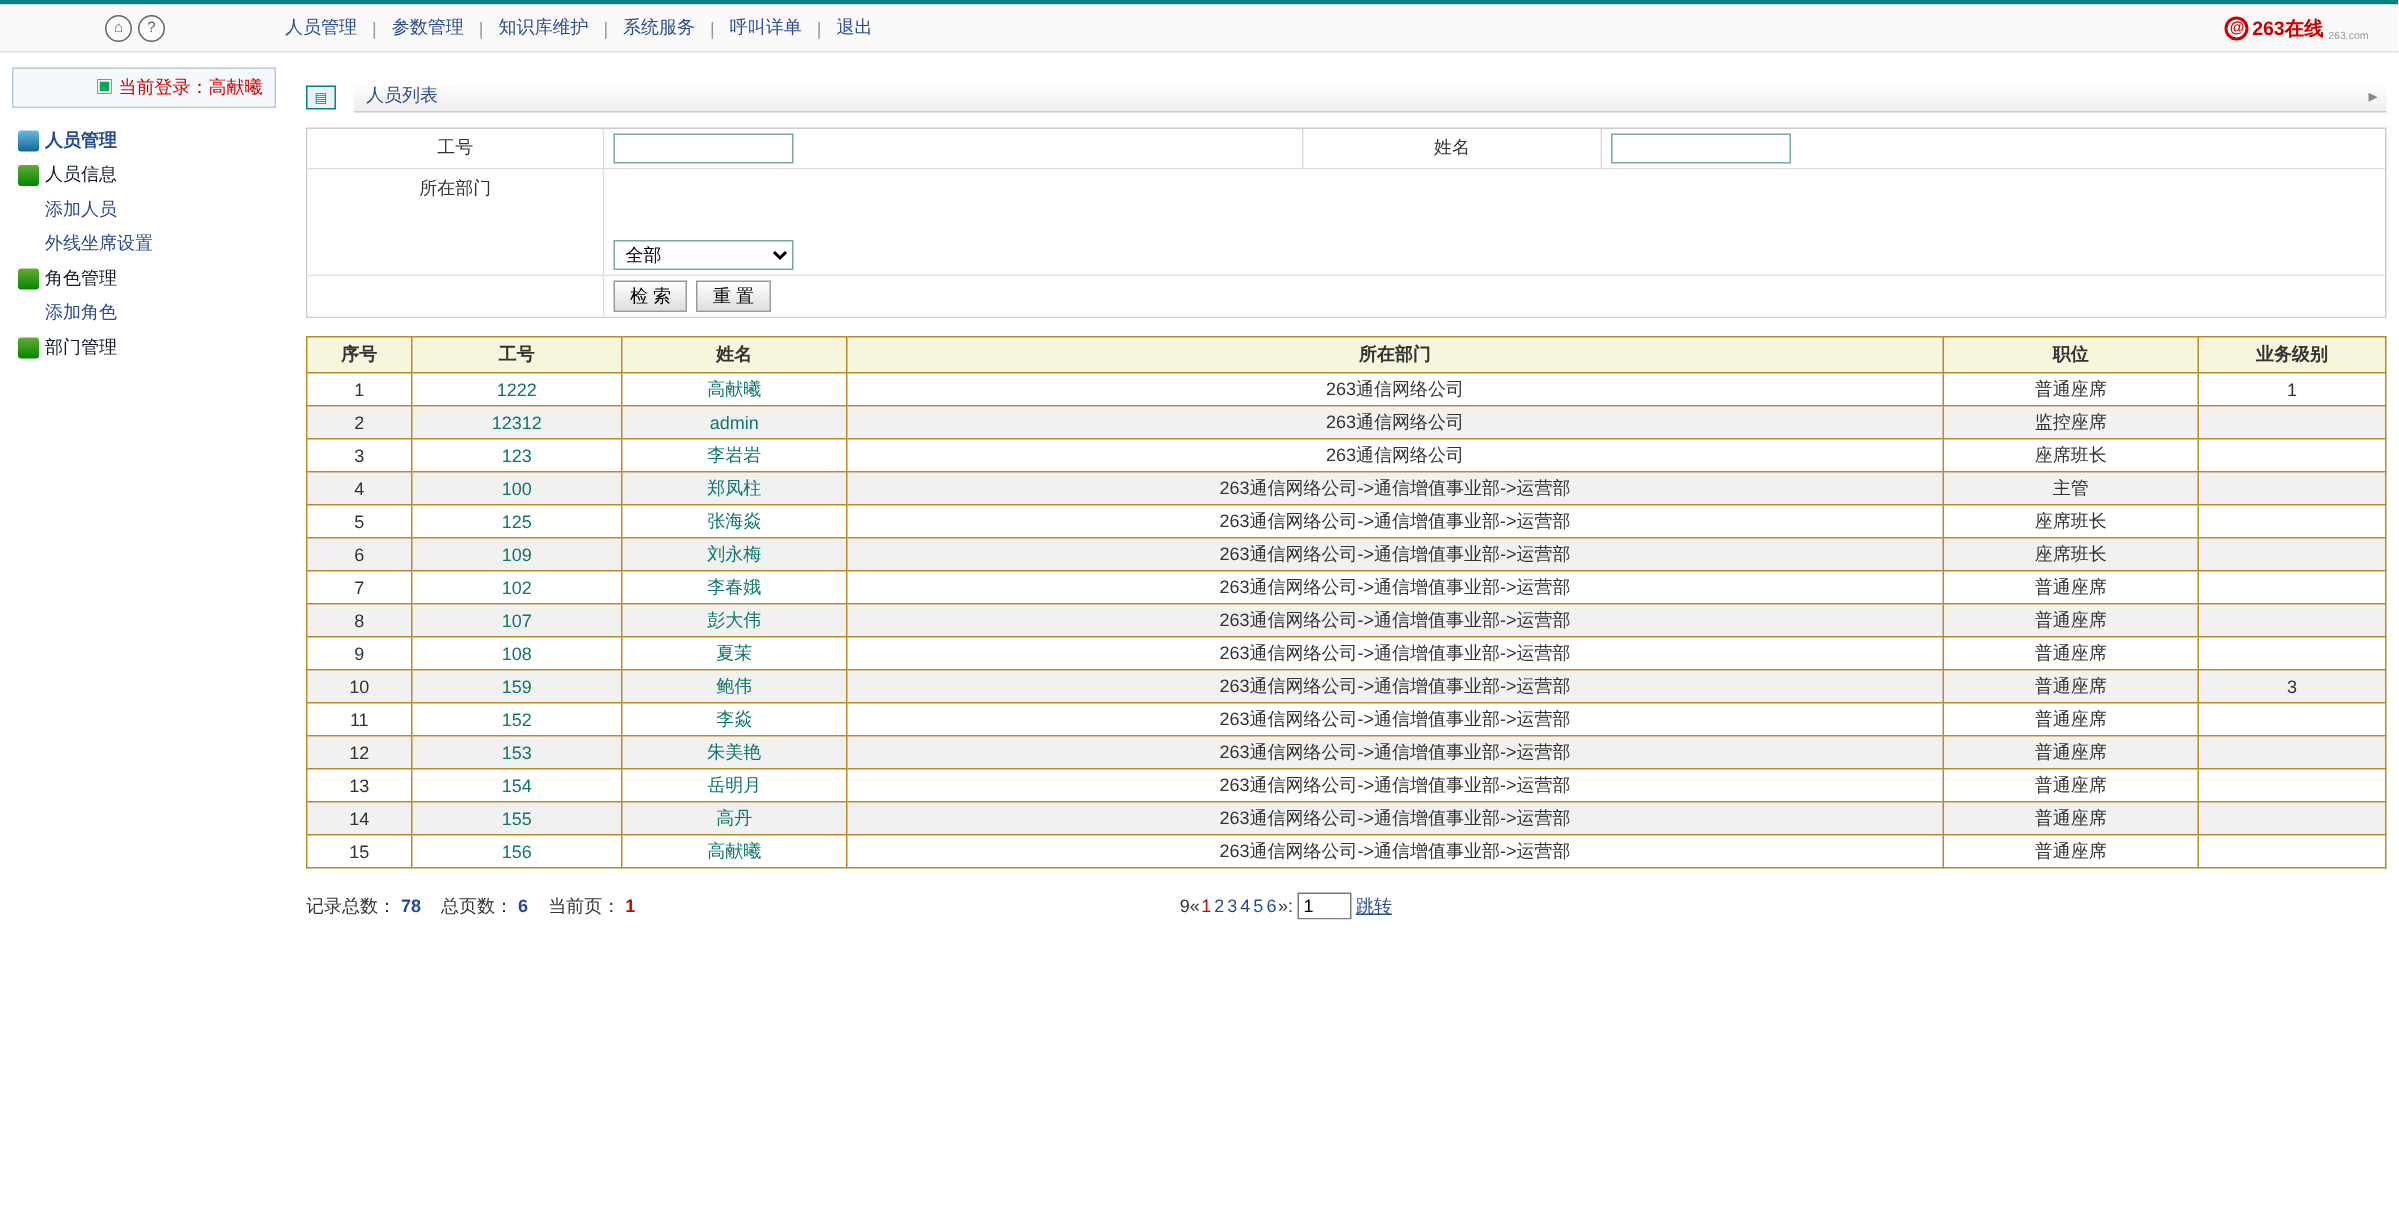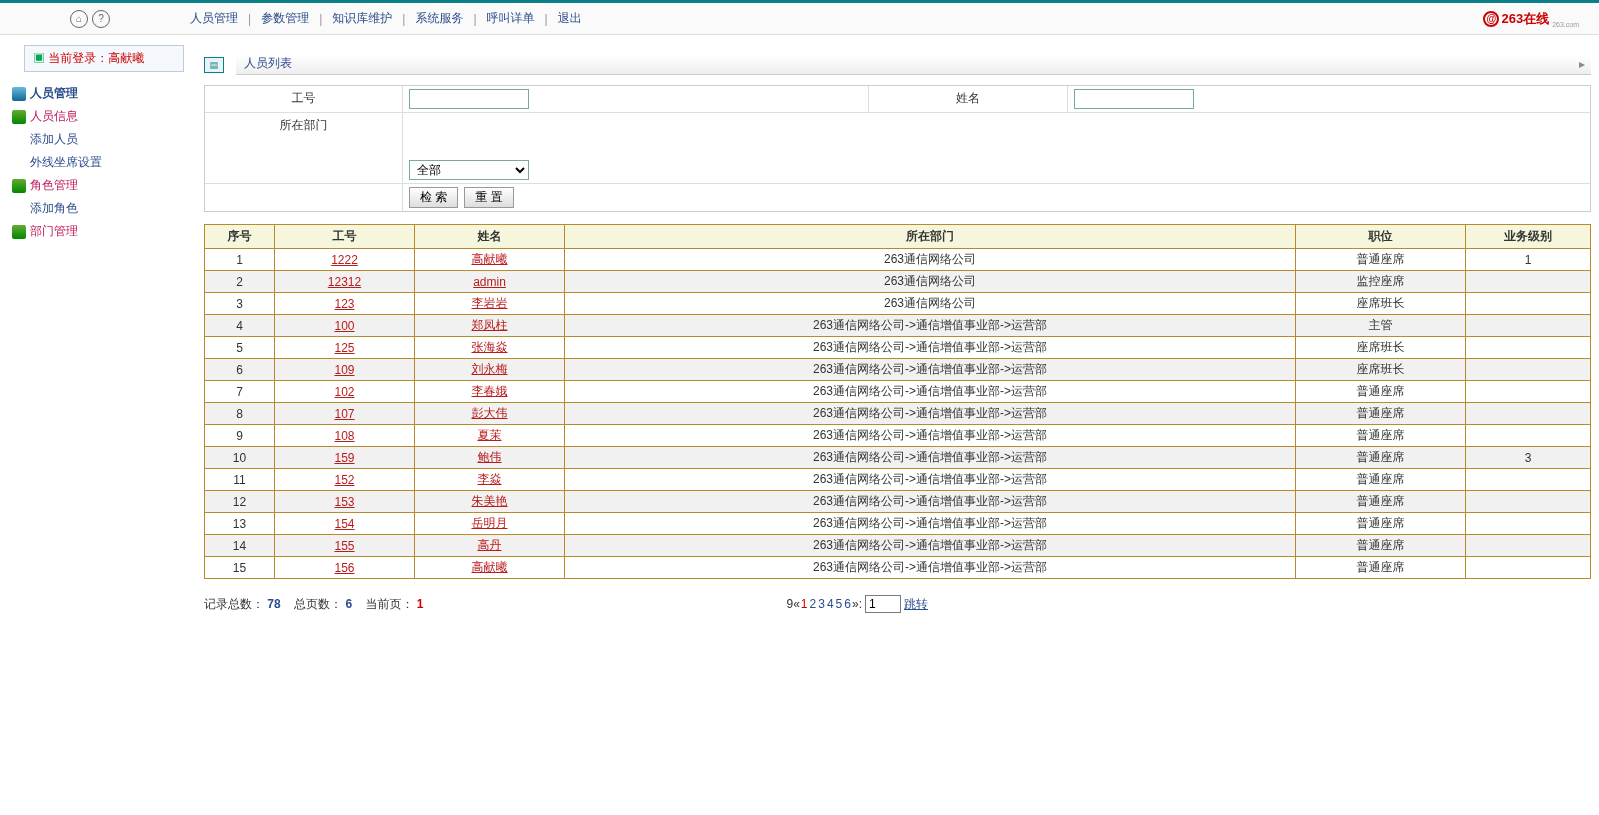--- a/index.html
+++ b/index.html
@@ -12,26 +12,26 @@
     .topbar-icon { display: inline-flex; align-items: center; justify-content: center; width: 18px; height: 18px; border: 1px solid #666; border-radius: 50%; font-size: 10px; color: #666; cursor: pointer; }
     .topbar-nav { display: flex; align-items: center; margin-left: 70px; gap: 0; }
     .topbar-nav a { color: #2b4c8c; text-decoration: none; padding: 0 10px; cursor: pointer; }
     .topbar-nav .sep { color: #999; }
     .topbar-logo { margin-left: auto; font-weight: bold; color: #c00; font-size: 13px; display: flex; align-items: center; gap: 2px; padding-right: 10px; }
     .topbar-logo .at { display: inline-flex; width: 16px; height: 16px; border: 2px solid #c00; border-radius: 50%; align-items: center; justify-content: center; font-size: 10px; }
     .topbar-logo .sub { font-size: 7px; color: #999; font-weight: normal; margin-left: 1px; align-self: flex-end; }
     
     .layout { display: flex; }
     .sidebar { width: 188px; padding: 10px 0 10px 4px; }
-    .login-box { border: 1px solid #bcd; padding: 4px 8px; margin: 0 4px 10px 20px; background: #f5f8fc; text-align: left; }
+    .login-box { border: 1px solid #bcd; padding: 4px 8px; margin: 0 4px 10px 4px; background: #f5f8fc; text-align: right; }
     .login-box .icon { color: #0a5; }
     .login-box .lbl { color: #c00; }
     .login-box .usr { color: #c00; }
     .nav-list { list-style: none; }
-    .nav-list li { padding: 3px 0 3px 8px; display: flex; align-items: center; gap: 4px; cursor: pointer; color: #be185d; }
+    .nav-list li { padding: 3px 0 3px 8px; display: flex; align-items: center; gap: 4px; cursor: pointer; color: #0f172a; }
     .nav-list li.sub { padding-left: 26px; color: #2b4c8c; align-items: flex-end; }
     .nav-list li.lvl0 { font-weight: bold; color: #2b4c8c; }
     .nav-ico { width: 14px; height: 14px; display: inline-block; }
     .ico-green { background: linear-gradient(#6a3,#080); border-radius: 2px; }
     .ico-blue  { background: linear-gradient(#6bd,#169); border-radius: 2px; }
     
     .main { flex: 1; padding: 20px 8px 0 16px; }
     .panel-title-wrap { display: flex; align-items: center; gap: 12px; margin-bottom: 10px; }
     .panel-title-wrap .chip { width: 20px; height: 16px; border: 1px solid #0b7f88; background: #e9f3f4; display: inline-flex; align-items: center; justify-content: center; color: #0b7f88; font-size: 9px; }
     .panel-title { color: #2b4c8c; padding: 2px 8px; }
@@ -46,21 +46,21 @@
     .search-cell-lbl2 { width: 200px; text-align: center; padding: 4px; background: #fff; border-left: 1px solid #ddd; border-right: 1px solid #ddd; }
     .search-cell-val input[type=text], .search-cell-val select { border: 1px solid #7a9; height: 20px; font-size: 12px; padding: 0 3px; background: #fff; }
     .txt-input { width: 120px; }
     .sel-dept { width: 120px; margin-top: 44px; }
     .btn { border: 1px solid #999; background: linear-gradient(#fff,#ddd); padding: 1px 10px; height: 21px; cursor: pointer; font-size: 12px; margin-right: 6px; }
     
     table.data { width: 100%; border-collapse: collapse; }
     table.data th { background: #f5f6dc; border: 1px solid #b58b2b; padding: 3px 4px; text-align: center; font-weight: bold; color: #333; }
     table.data td { border: 1px solid #b58b2b; padding: 2px 4px; text-align: center; background: #fff; }
     table.data tr.alt td { background: #f1f1f1; }
-    table.data td.link { color: #b91c1c; cursor: pointer; text-decoration: underline; }
+    table.data td.link { color: #0f766e; cursor: pointer; }
     
     .col-seq  { width: 70px; }
     .col-id   { width: 140px; }
     .col-name { width: 150px; }
     .col-dept { }
     .col-pos  { width: 170px; }
     .col-lvl  { width: 125px; }
     
     .pager-wrap { display: flex; align-items: flex-end; margin-top: 16px; font-size: 12px; }
     .pager-left span.k { color: #333; }

